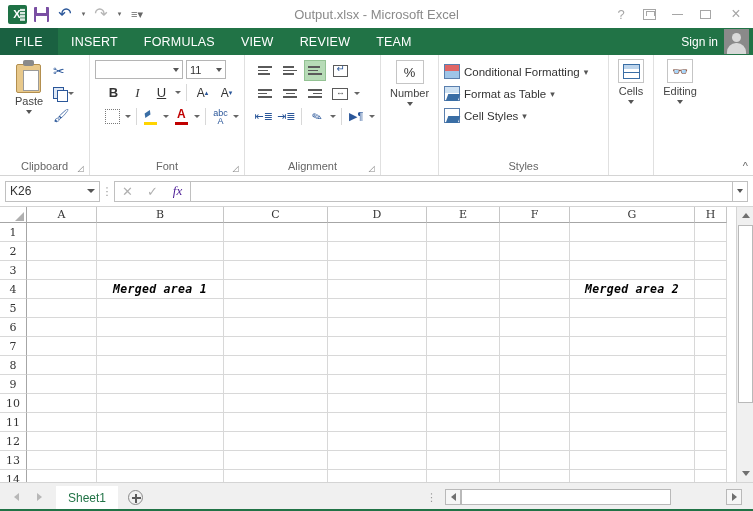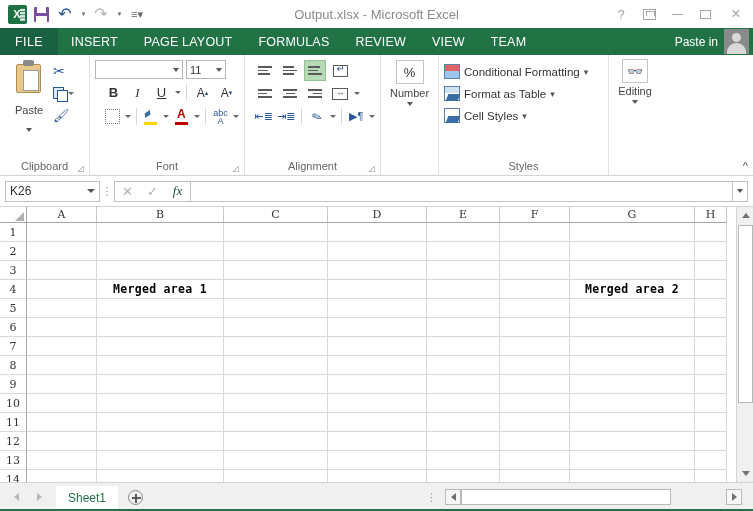--- a/index.html
+++ b/index.html
@@ -70,21 +70,21 @@
 
   
   .ribbon { flex:0 0 121px; background:#fff; border-bottom:1px solid #d4d4d4; display:flex; position:relative; }
   .rgroup { display:flex; flex-direction:column; border-right:1px solid #e0e0e0; position:relative; }
   .rgroup-body { flex:1; display:flex; padding:3px 5px 0 5px; }
   .rgroup-label { height:17px; font-size:11px; color:#666; text-align:center; line-height:16px; position:relative; }
   .dlg-launch { position:absolute; right:4px; bottom:2px; width:9px; height:9px; color:#888; font-size:8px; line-height:9px;}
 
   
   .g-clip { width:90px; }
-  .paste-col { width:48px; display:flex; flex-direction:column; align-items:center; justify-content:flex-start; padding-top:2px;gap:9px;}
+  .paste-col { width:48px; display:flex; flex-direction:column; align-items:center; justify-content:flex-start; padding-top:2px;}
   .clip-ico { width:30px; height:34px; position:relative; }
   .clip-board { position:absolute; left:2px; top:4px; width:25px; height:29px; background:#e8c88a; border:1px solid #b38f4f; border-radius:2px;}
   .clip-clip { position:absolute; left:9px; top:0px; width:11px; height:6px; background:#8a8a8a; border-radius:2px;}
   .clip-page { position:absolute; left:9px; top:10px; width:16px; height:21px; background:#fff; border:1px solid #9a9a9a;}
   .paste-lbl { font-size:11px; color:#444; margin-top:1px;}
   .small-arrow { width:0;height:0;border-left:3.5px solid transparent;border-right:3.5px solid transparent;border-top:4px solid #555; margin-top:3px;}
   .clip-right { display:flex; flex-direction:column; gap:2px; padding-top:3px; }
   .mini-btn { display:flex; align-items:center; gap:2px; height:20px; }
   .scissors { font-size:14px; color:#2a5699; line-height:1;}
   .copy-ico { width:13px;height:13px; position:relative; }
@@ -156,36 +156,36 @@
   .big-lbl{font-size:11px;color:#444;margin-top:2px;}
   .collapse-ribbon{position:absolute;right:5px;bottom:3px;font-size:11px;color:#666;}
 
   
   .fbar { flex:0 0 30px; display:flex; align-items:center; padding:0 5px; background:#fff; gap:0; }
   .namebox { width:95px; height:21px; border:1px solid #c0c0c0; background:#fff; display:flex; align-items:center; padding:0 4px; font-size:12px; color:#333;}
   .namearrow{margin-left:auto;width:0;height:0;border-left:4px solid transparent;border-right:4px solid transparent;border-top:4px solid #555;}
   .vdots{width:14px;text-align:center;color:#999;font-size:11px;}
   .fb-btns{display:flex;align-items:center;height:21px;border:1px solid #c0c0c0;border-right:none;background:#fff;}
   .fb-b{width:25px;height:19px;display:flex;align-items:center;justify-content:center;font-size:13px;color:#b0b0b0;}
-  .fb-b.fx{font-style:italic;font-family:"Liberation Serif",serif;color:#14532d;font-size:13px;}
+  .fb-b.fx{font-style:italic;font-family:"Liberation Serif",serif;color:#4c1d95;font-size:13px;}
   .fb-input{flex:1;height:21px;border:1px solid #c0c0c0;background:#fff;padding:0 4px;font-size:12px;display:flex;align-items:center;}
   .fb-drop{width:15px;height:21px;border:1px solid #c0c0c0;border-left:none;background:#fff;display:flex;align-items:center;justify-content:center;}
 
   
   .gridwrap { flex:1; position:relative; overflow:hidden; background:#fff; border-top:1px solid #d4d4d4;}
   .corner { position:absolute; left:0; top:0; width:27px; height:16px; background:#fff; border-right:1px solid #a6a6a6; border-bottom:1px solid #a6a6a6;}
   .corner::after{content:"";position:absolute;right:2px;bottom:1px;width:0;height:0;border-left:9px solid transparent;border-bottom:9px solid #b0b0b0;}
   .colhead { position:absolute; top:0; left:27px; height:16px; display:flex; }
   .ch { border-right:1px solid #c6c6c6; border-bottom:1px solid #a6a6a6; background:#fff; display:flex; align-items:center; justify-content:center;
         font-family:"DejaVu Serif", serif; font-size:11px; color:#333; height:16px;}
   .rowhead { position:absolute; left:0; top:16px; width:27px; }
   .rh { height:19px; border-right:1px solid #a6a6a6; border-bottom:1px solid #d8d8d8; background:#fff;
         display:flex; align-items:center; justify-content:center; font-family:"DejaVu Serif",serif; font-size:11px; color:#333;}
   .cells { position:absolute; left:27px; top:16px; right:0; bottom:0; }
-  .grow { display:flex; height:19px; }
+  .grow { display:flex; height:19px;font-style:italic; }
   .gc { border-right:1px solid #d8d8d8; border-bottom:1px solid #d8d8d8; background:#fff; height:19px;
         display:flex; align-items:center; justify-content:center; overflow:visible; white-space:nowrap;}
   .celltext { font-family:"DejaVu Sans Mono", monospace; font-size:11.5px; color:#000; font-weight:bold; letter-spacing:.3px;}
 
   
   .vscroll { position:absolute; right:0; top:0; width:17px; bottom:0; background:#f0f0f0; border-left:1px solid #d4d4d4;}
   .sb-btn { width:17px; height:17px; background:#f0f0f0; display:flex; align-items:center; justify-content:center; }
   .sb-up{position:absolute;top:0;left:0;} .sb-dn{position:absolute;bottom:0;left:0;}
   .v-thumb { position:absolute; left:1px; width:15px; background:#fff; border:1px solid #b9b9b9; }
   .arr-u{width:0;height:0;border-left:4px solid transparent;border-right:4px solid transparent;border-bottom:5px solid #707070;}
@@ -256,27 +256,26 @@
         </div>
       <div class="win-btn close">
           <span style="font-size:16px">×</span>
         </div>
     </div>
   </div>
 
   <div class="tabbar">
     <div class="tab-file">FILE</div>
     <div class="tab">INSERT</div>
-    <div class="tab">PAGE LAYOUT</div>
     <div class="tab">FORMULAS</div>
+    <div class="tab">VIEW</div>
     <div class="tab">REVIEW</div>
-    <div class="tab">VIEW</div>
     <div class="tab">TEAM</div>
     <div class="signin">
-      <span>Paste in</span>
+      <span>Sign in</span>
       <div class="avatar"></div>
     </div>
   </div>
 
   <div class="ribbon">
 
     <div class="rgroup g-clip">
       <div class="rgroup-body">
         <div class="paste-col">
           <div class="clip-ico">
@@ -467,20 +466,32 @@
           <div class="srow">
             <span class="sico cs"></span>
             <span>Cell Styles</span>
             <span class="dd">▾</span>
           </div>
         </div>
       </div>
       <div class="rgroup-label">Styles</div>
     </div>
 
+    <div class="rgroup g-cells">
+      <div class="rgroup-body" style="padding:0">
+        <div class="bigbtn">
+          <div class="bigbox">
+              <span class="cells-ico"></span>
+            </div>
+          <div class="big-lbl">Cells</div>
+          <div class="small-arrow"></div>
+        </div>
+      </div>
+      <div class="rgroup-label"></div>
+    </div>
 
     <div class="rgroup g-edit" style="border-right:none">
       <div class="rgroup-body" style="padding:0">
         <div class="bigbtn">
           <div class="bigbox">
               <span class="binocs">👓</span>
             </div>
           <div class="big-lbl">Editing</div>
           <div class="small-arrow"></div>
         </div>

